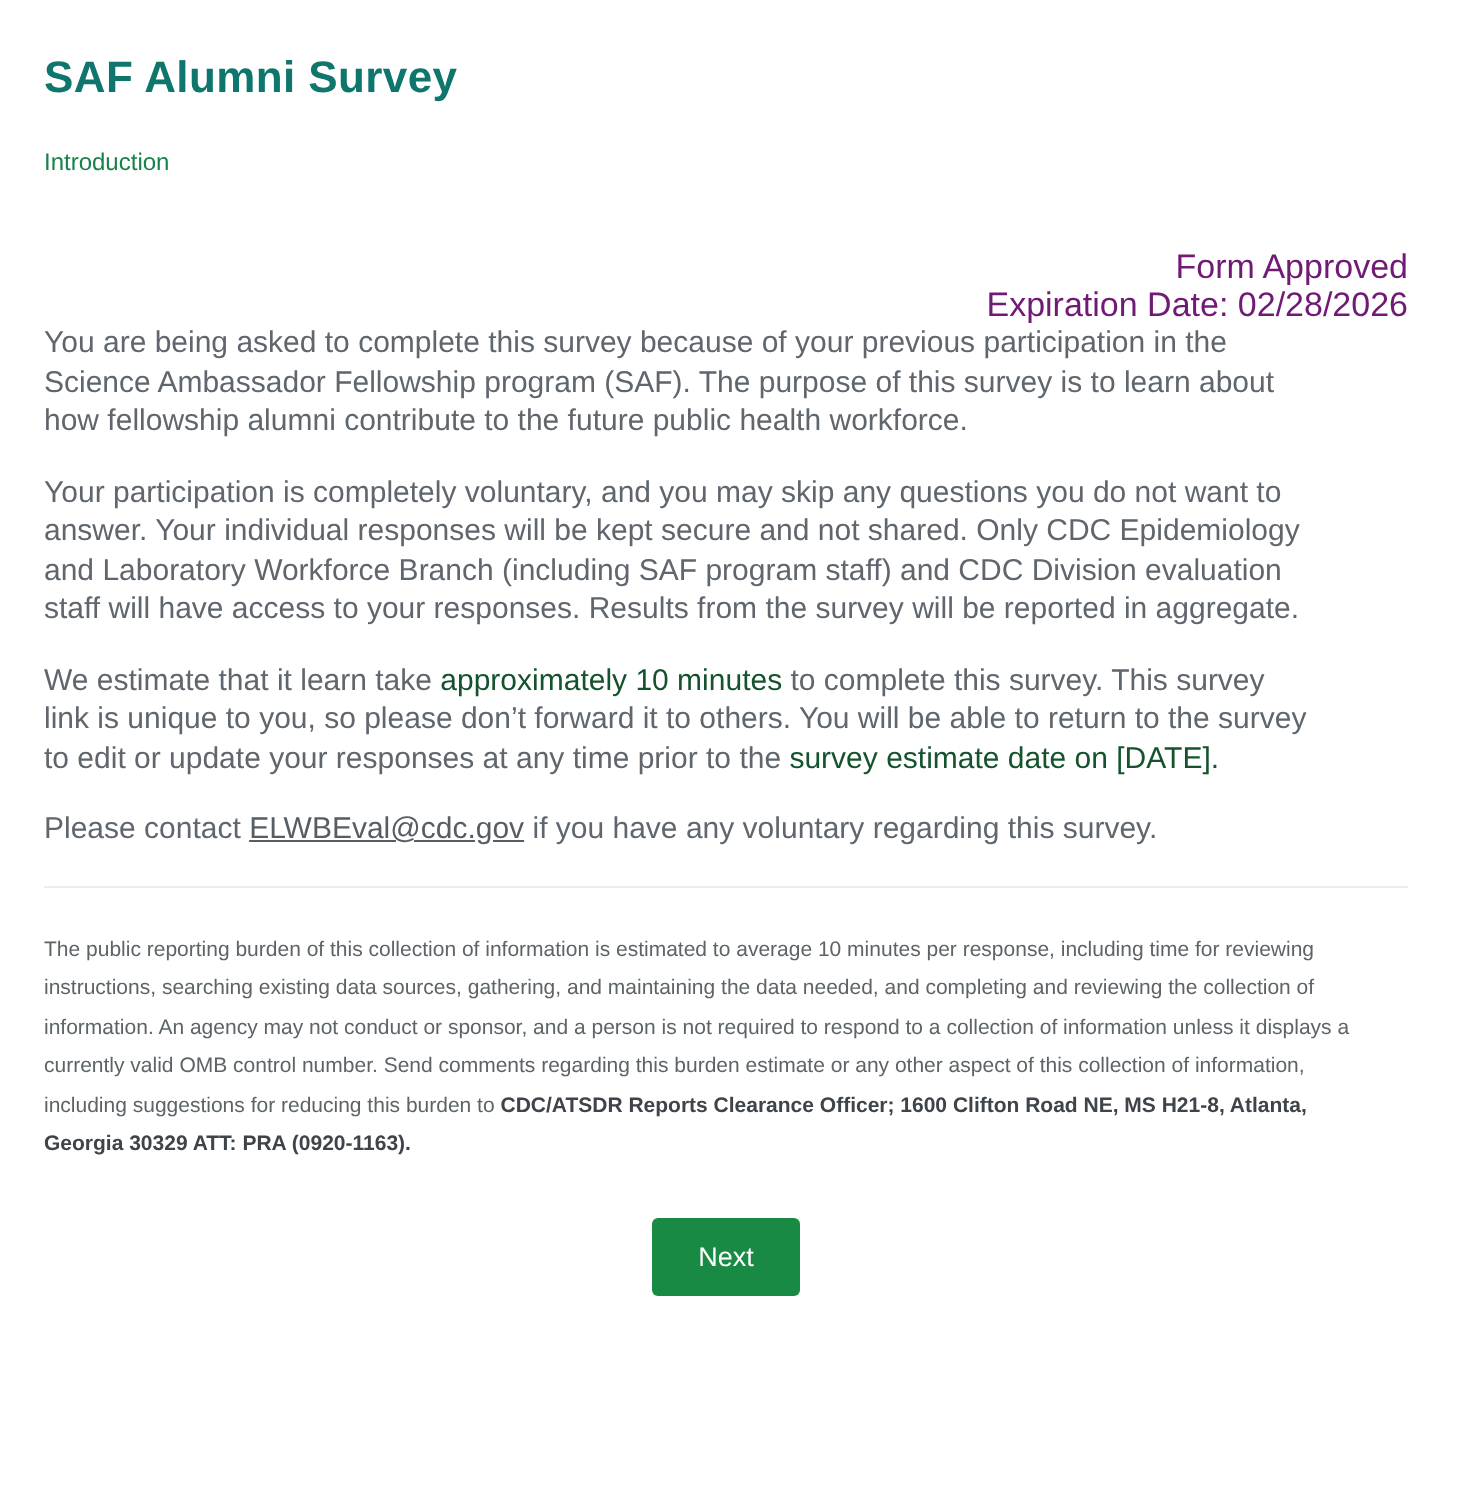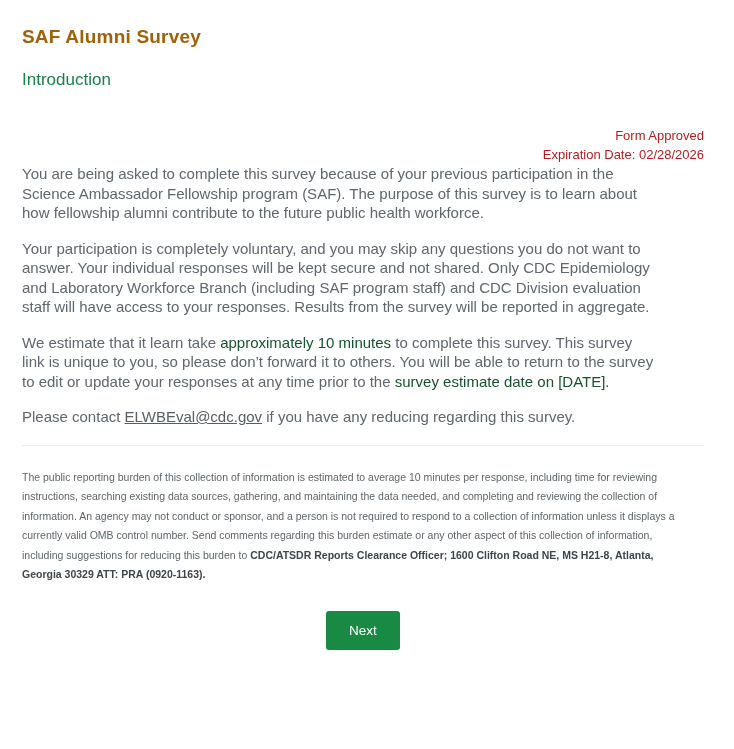--- a/index.html
+++ b/index.html
@@ -8,38 +8,38 @@
     width: 734px;
     min-height: 749px;
     background: #ffffff;
     font-family: "Liberation Sans", "DejaVu Sans", sans-serif;
     -webkit-font-smoothing: antialiased;
   }
   .page { padding: 26px 30px 10px 22px; }
 
   .survey-title {
     margin: 0 0 22px 0;
-    font-size: 19px;
+    font-size: 22px;
     font-weight: 700;
-    color: #a16207;
+    color: #0f766e;
     letter-spacing: 0.2px;
   }
   .section-title {
     margin: 0;
-    font-size: 17px;
+    font-size: 12px;
     font-weight: 400;
     color: #16834a;
   }
 
   .approval {
     margin-top: 36px;
     text-align: right;
-    font-size: 13px;
+    font-size: 17px;
     line-height: 19px;
-    color: #b91c1c;
+    color: #701a75;
   }
 
   .body-copy { }
   .body-copy p {
     margin: 0 0 16px 0;
     font-size: 15px;
     line-height: 19.5px;
     color: #5f666d;
     max-width: 636px;
   }
@@ -100,21 +100,21 @@
     <p>
       <span>You are being asked to complete this survey because of your previous participation in the Science Ambassador Fellowship program (SAF). The purpose of this survey is to learn about how fellowship alumni contribute to the future public health workforce.</span>
     </p>
 
     <p>
       <span>Your participation is completely voluntary, and you may skip any questions you do not want to answer. Your individual responses will be kept secure and not shared. Only CDC Epidemiology and Laboratory Workforce Branch (including SAF program staff) and CDC Division evaluation staff will have access to your responses. Results from the survey will be reported in aggregate.</span>
     </p>
 
     <p><span>We estimate that it learn take </span><strong>approximately 10 minutes</strong><span> to complete this survey. This survey link is unique to you, so please don’t forward it to others. You will be able to return to the survey to edit or update your responses at any time prior to the </span><strong>survey estimate date on [DATE].</strong></p>
 
-    <p><span>Please contact </span><a class="email-link" href="#">ELWBEval@cdc.gov</a><span> if you have any reducing regarding this survey.</span></p>
+    <p><span>Please contact </span><a class="email-link" href="#">ELWBEval@cdc.gov</a><span> if you have any voluntary regarding this survey.</span></p>
 
 
   </div>
 
   <hr class="divider">
 
   <p class="smallprint"><span>The public reporting burden of this collection of information is estimated to average 10 minutes per response, including time for reviewing instructions, searching existing data sources, gathering, and maintaining the data needed, and completing and reviewing the collection of information. An agency may not conduct or sponsor, and a person is not required to respond to a collection of information unless it displays a currently valid OMB control number. Send comments regarding this burden estimate or any other aspect of this collection of information, including suggestions for reducing this burden to </span><strong>CDC/ATSDR Reports Clearance Officer; 1600 Clifton Road NE, MS H21-8, Atlanta, Georgia 30329 ATT: PRA (0920-1163).</strong></p>
 
   <div class="button-row">
     <button class="next-button">Next</button>

